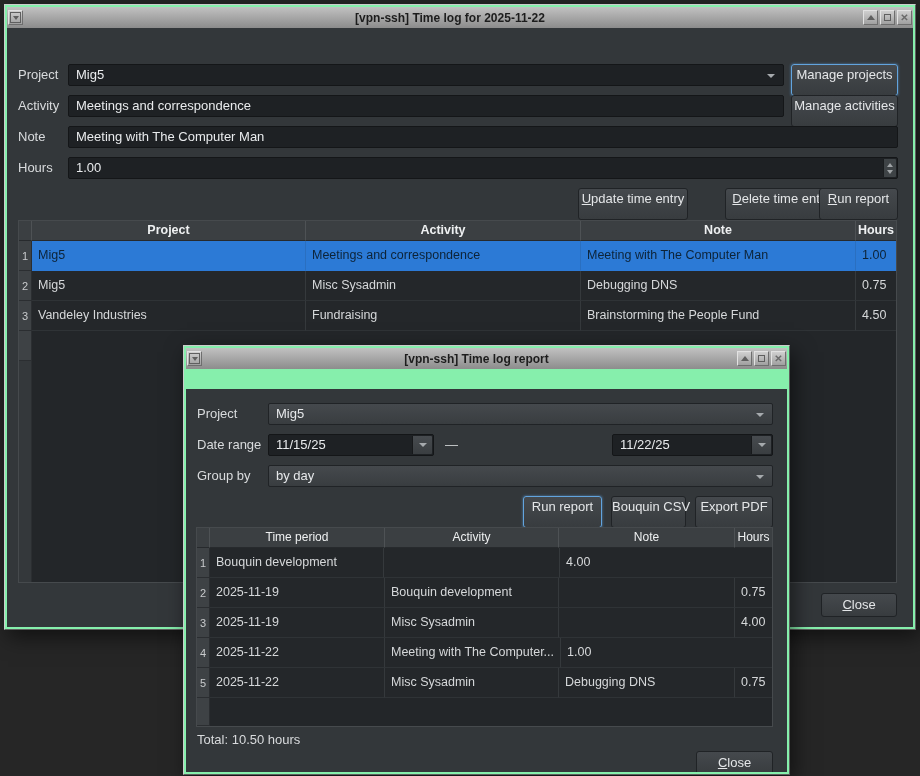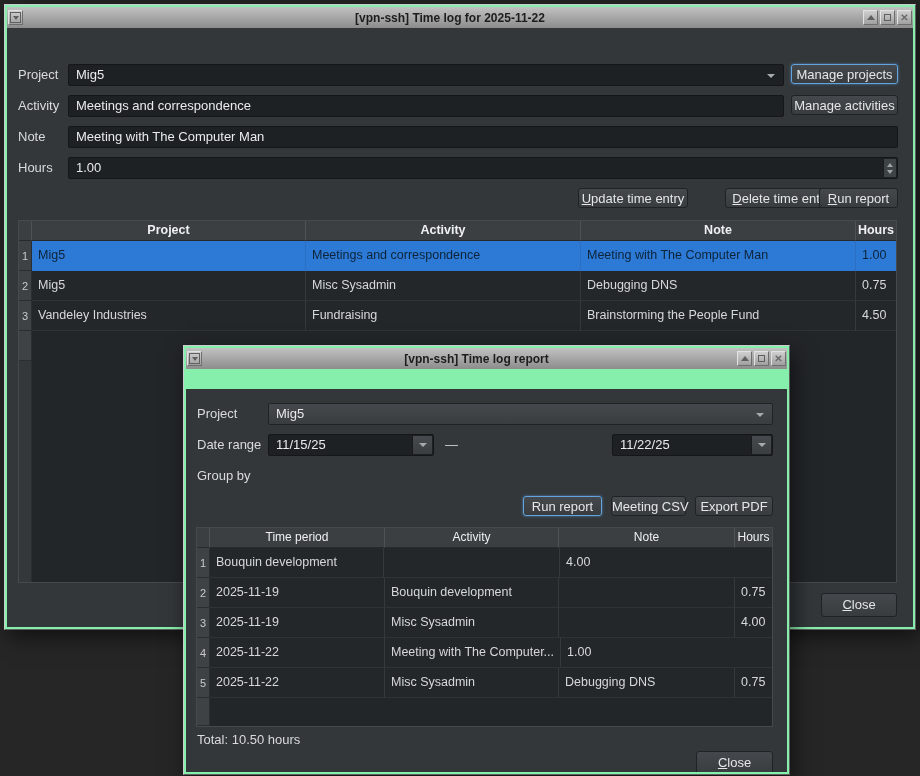--- a/index.html
+++ b/index.html
@@ -49,21 +49,21 @@
   
   .lbl { position:absolute; height:22px; line-height:22px; font-size:13px; color:#d9dbdd; white-space:nowrap; }
   .inp {
     position:absolute; height:22px; line-height:20px;
     background:#1e2124; border:1px solid #141618; border-radius:2px;
     color:#e9ebed; font-size:13px; padding:0 7px; white-space:nowrap; overflow:hidden;
   }
   .arr-down { width:0; height:0; border-left:4px solid transparent; border-right:4px solid transparent; border-top:4px solid #a6aaad; }
   .cmb .arr-down { position:absolute; right:8px; top:9px; }
   .btn {
-    position:absolute; height:20px; line-height:20px;
+    position:absolute; height:32px; line-height:20px;
     background:linear-gradient(#45494d,#383c3f);
     border:1px solid #202326; border-radius:3px;
     color:#e4e6e8; font-size:13px; text-align:center; white-space:nowrap;
   }
   .btn.focus { border-color:#62a4de; box-shadow:0 0 2px 1px rgba(92,160,222,.32); }
   .mn { text-decoration:underline; }
   .cmb-btn {
     position:absolute; height:22px; line-height:20px; text-align:left; padding:0 7px;
     background:linear-gradient(#45494d,#393d40);
     border:1px solid #202326; border-radius:2px;
@@ -258,23 +258,27 @@
     </div>
     <div class="dash" style="left:259px; top:45px;">—</div>
     <div class="inp" style="left:426px; top:45px; width:161px;">
       <span>11/22/25</span>
       <span class="date-btn">
           <span class="arr-down"></span>
         </span>
     </div>
 
     <div class="lbl" style="left:11px; top:76px;">Group by</div>
+    <div class="cmb-btn" style="left:82px; top:76px; width:505px;">
+      <span>by day</span>
+      <span class="arr-down"></span>
+    </div>
 
     <div class="btn focus" style="left:337px; top:107px; width:79px;">Run report</div>
-    <div class="btn" style="left:425px; top:107px; width:75px;">Meeting CSV</div>
+    <div class="btn" style="left:425px; top:107px; width:75px;">Bouquin CSV</div>
     <div class="btn" style="left:509px; top:107px; width:78px;">Export PDF</div>
 
     <div class="tbl rt" style="left:10px; top:138px; width:577px; height:200px;justify-content:center;">
       <div class="thead">
         <div class="hc c0"></div>
         <div class="hc c1">Time period</div>
         <div class="hc c2">Activity</div>
         <div class="hc c3">Note</div>
         <div class="hc c4">Hours</div>
       </div>

